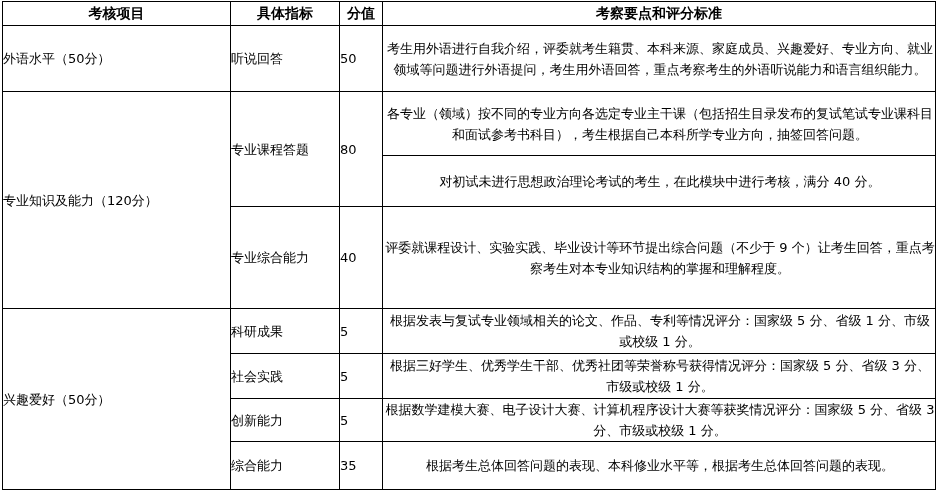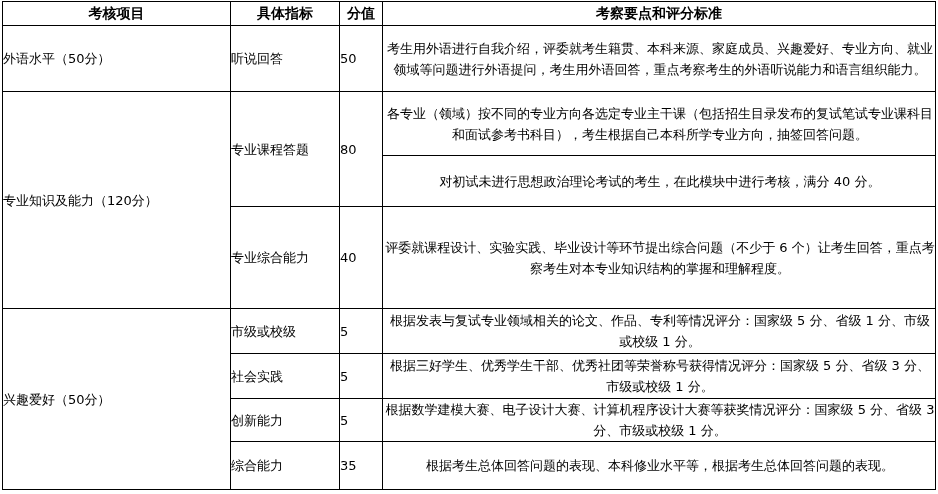--- a/index.html
+++ b/index.html
@@ -44,26 +44,26 @@
       <td class="c" rowspan="2">专业课程答题</td>
       <td class="c num" rowspan="2">80</td>
       <td class="d">各专业（领域）按不同的专业方向各选定专业主干课（包括招生目录发布的复试笔试专业课科目和面试参考书科目），考生根据自己本科所学专业方向，抽签回答问题。</td>
     </tr>
     <tr style="height:51px">
       <td class="d">对初试未进行思想政治理论考试的考生，在此模块中进行考核，满分 40 分。</td>
     </tr>
     <tr style="height:102px">
       <td class="c">专业综合能力</td>
       <td class="c num">40</td>
-      <td class="d">评委就课程设计、实验实践、毕业设计等环节提出综合问题（不少于 6 个）让考生回答，重点考察考生对本专业知识结构的掌握和理解程度。</td>
+      <td class="d">评委就课程设计、实验实践、毕业设计等环节提出综合问题（不少于 9 个）让考生回答，重点考察考生对本专业知识结构的掌握和理解程度。</td>
     </tr>
 
     <tr style="height:45px">
       <td class="c" rowspan="4">兴趣爱好（50分）</td>
-      <td class="c">市级或校级</td>
+      <td class="c">科研成果</td>
       <td class="c num">5</td>
       <td class="d">根据发表与复试专业领域相关的论文、作品、专利等情况评分：国家级 5 分、省级 1 分、市级或校级 1 分。</td>
     </tr>
     <tr style="height:45px">
       <td class="c">社会实践</td>
       <td class="c num">5</td>
       <td class="d">根据三好学生、优秀学生干部、优秀社团等荣誉称号获得情况评分：国家级 5 分、省级 3 分、市级或校级 1 分。</td>
     </tr>
     <tr style="height:42px">
       <td class="c">创新能力</td>

